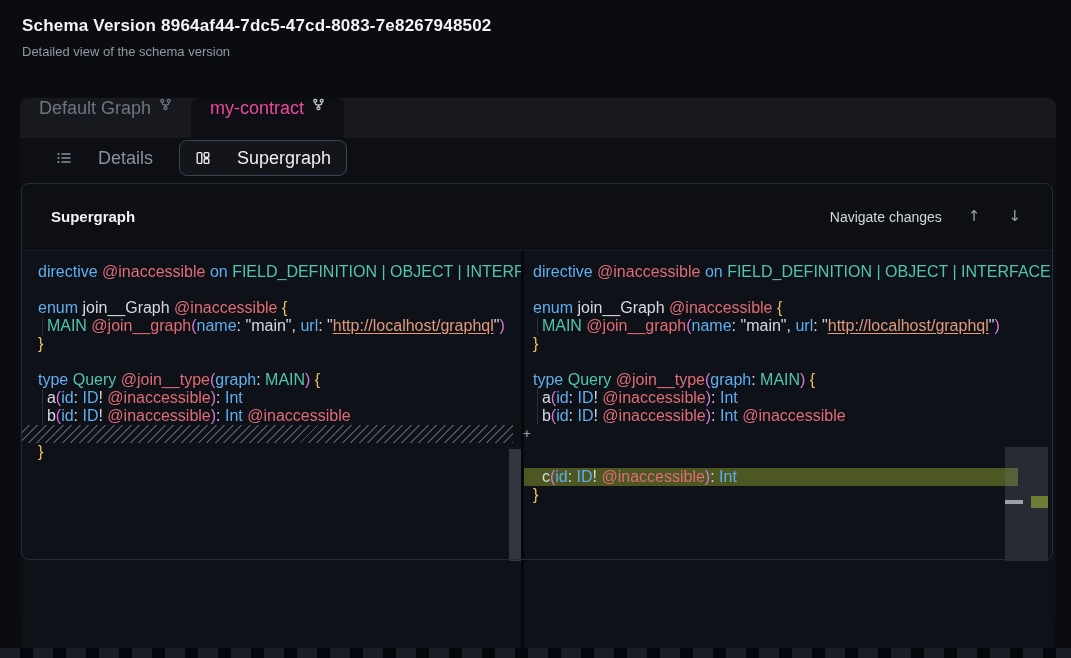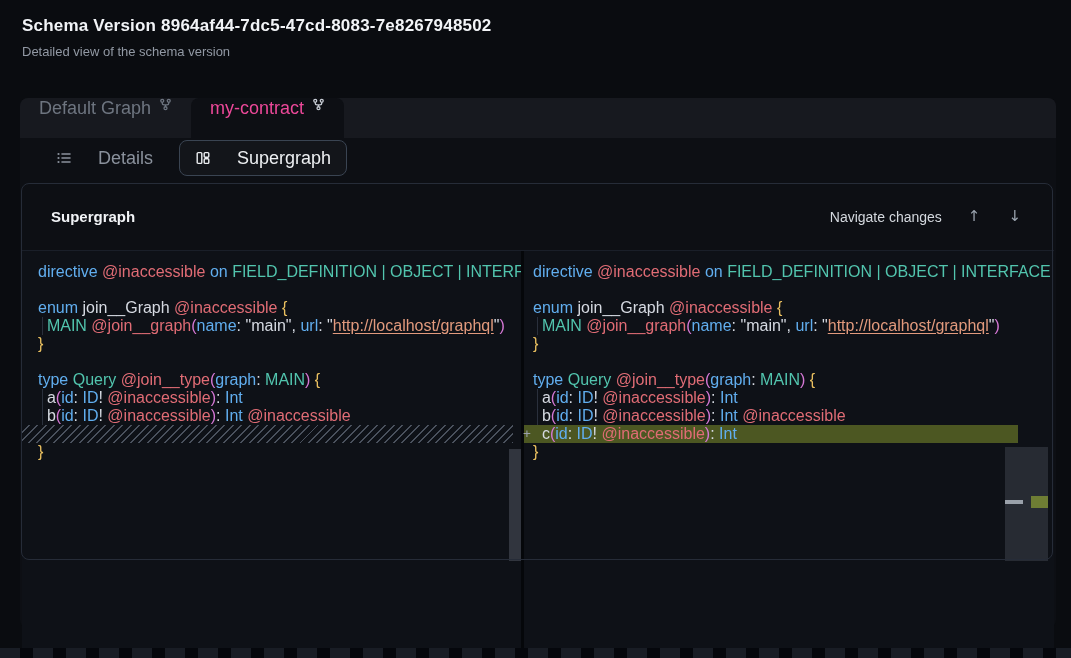--- a/index.html
+++ b/index.html
@@ -53,21 +53,21 @@
           font-family:Liberation Sans, sans-serif; font-size:16px; }
   .line { position:relative; height:18px; line-height:18px; white-space:pre; color:var(--tx); }
   .pane-left  .line { padding-left:16px; }
   .pane-right .line { padding-left:9px; }
   .line.guide::before { content:""; position:absolute; top:0; bottom:0; width:1px;
                         background:#2a303c; }
   .pane-left  .line.guide::before { left:20px; }
   .pane-right .line.guide::before { left:13px; }
   .line.hatched { background:repeating-linear-gradient(135deg,
                    transparent 0 4.6px, #4a515d 4.6px 6px); }
-  .line.added { background:linear-gradient(90deg, var(--added) 0 494px, transparent 494px); }
+  .line.added { background:linear-gradient(90deg, var(--added) 0 494px, transparent 494px);margin-top:43px; }
 
   .tk-k { color:var(--kw); }   .tk-t { color:var(--ty); }
   .tk-d { color:var(--di); }   .tk-b { color:var(--br); }
   .tk-p { color:var(--pa); }   .tk-s { color:var(--tx); }
   .tk-x { color:var(--tx); }
   .tk-u { color:var(--lk); text-decoration:underline; text-underline-offset:2px; }
 
   .divider { position:absolute; left:499px; top:0; width:3px; height:100%; background:#05070a; }
   .plus { position:absolute; left:497px; top:174px; width:16px; height:18px; z-index:3;
           color:#9aa1ab; font-family:"DejaVu Sans Mono",monospace; font-size:13px;

